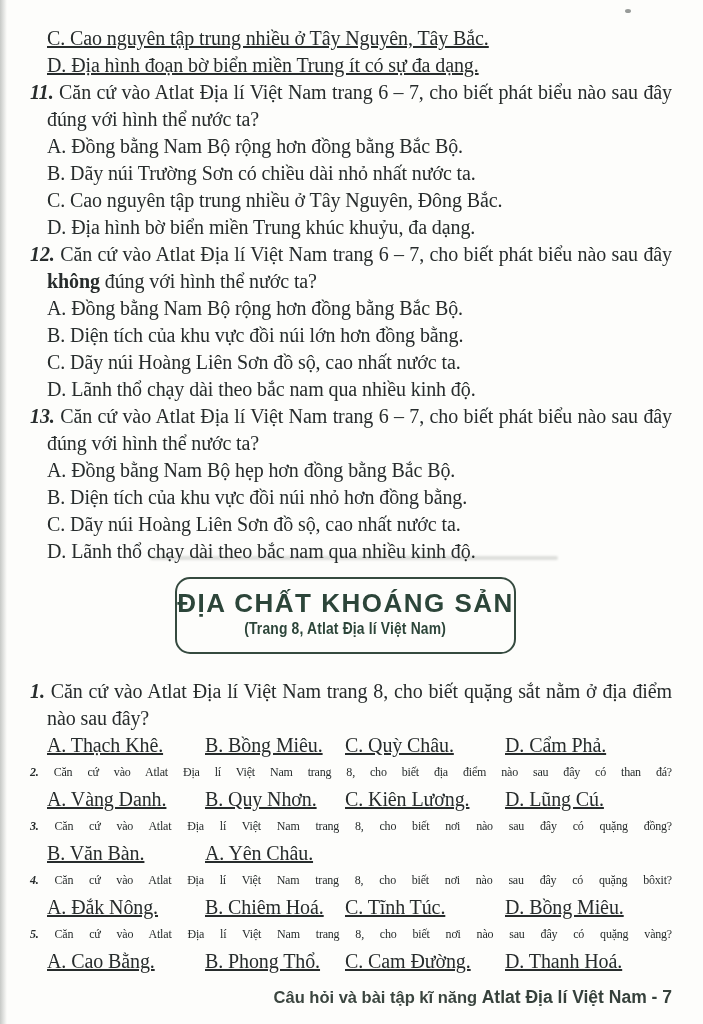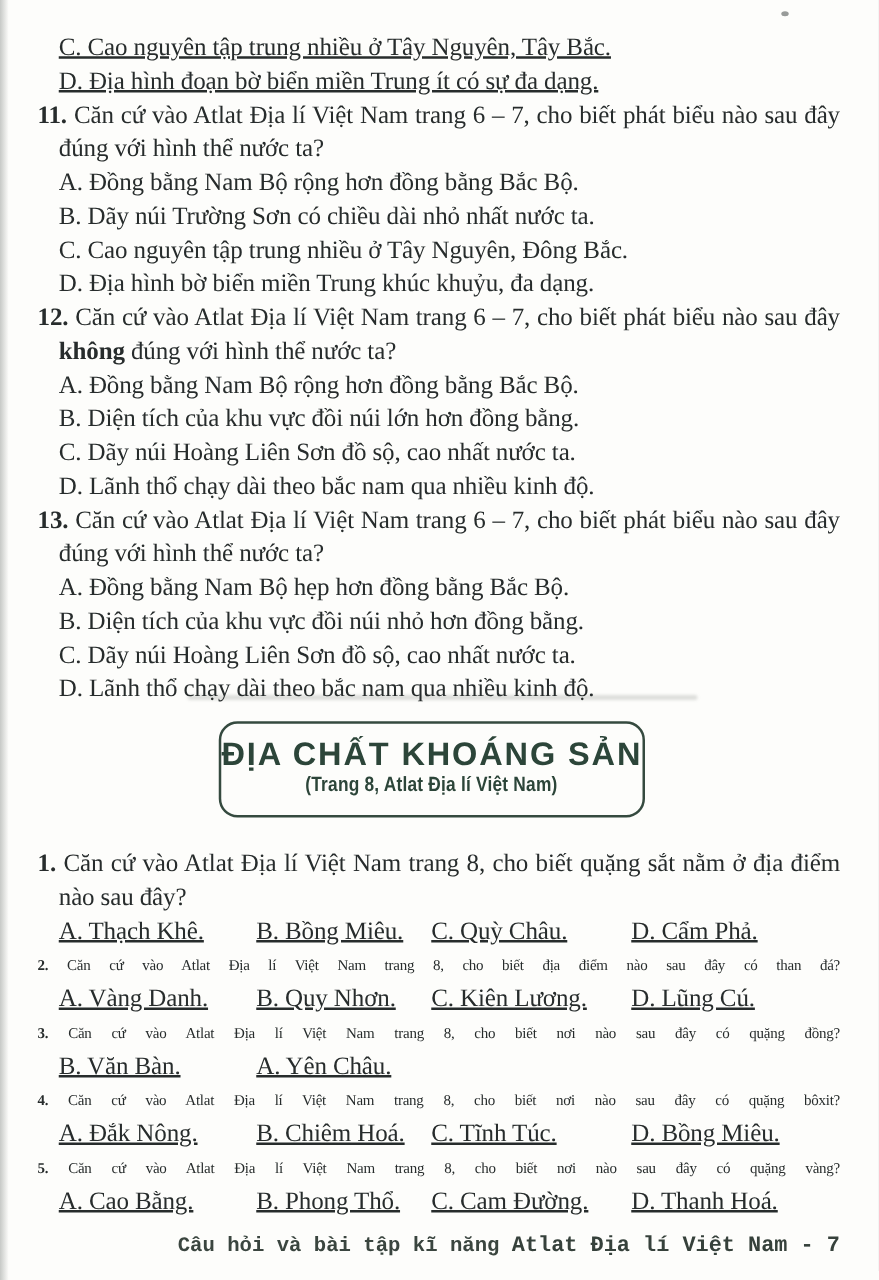--- a/index.html
+++ b/index.html
@@ -26,21 +26,21 @@
   .q-line { font-size:20px; line-height:27px; letter-spacing:-0.1px; }
   .indent { padding-left:17px;text-decoration:underline; }
   .question { padding-left:17px; }
   .q-first {
     text-indent:-17px; white-space:nowrap;
     text-align:justify; text-align-last:justify;
   }
   .q-first-fit {
     font-size:12px; letter-spacing:-0.2px;
   }
-  .qnum { font-weight:bold; }
+  .qnum { font-weight:bold;font-style:italic; }
   .bold { font-weight:bold; }
 
   .opt-grid {
     display:grid; grid-template-columns:158px 140px 160px 1fr;
     font-size:20px; line-height:27px; letter-spacing:-0.1px;
   }
 
   .heading-wrap { margin-top:12px; margin-bottom:24px; height:77px; }
   .heading-box {
     box-sizing:border-box; margin-left:145px; width:341px; height:77px;
@@ -52,21 +52,21 @@
     color:#2c4539;
   }
   .heading-sub {
     display:inline-block; transform:scaleX(0.84); transform-origin:50% 50%;
     font-size:16.5px; font-weight:bold; color:#2c4539; letter-spacing:0.2px;
     white-space:nowrap;
   }
 
   .footer {
     position:absolute; right:31px; top:987px; white-space:nowrap;
-    font-family:Liberation Mono, monospace; font-weight:bold;
+    font-family:Liberation Sans, sans-serif; font-weight:bold;
     color:#3a453f; font-size:16.5px;
   }
   .footer .footer-title { font-size:17.5px; color:#36413b; }
 </style>
 </head>
 <body>
 
 <div class="page">
   <div class="edge-shadow"></div>
   <div class="scan-speck"></div>

